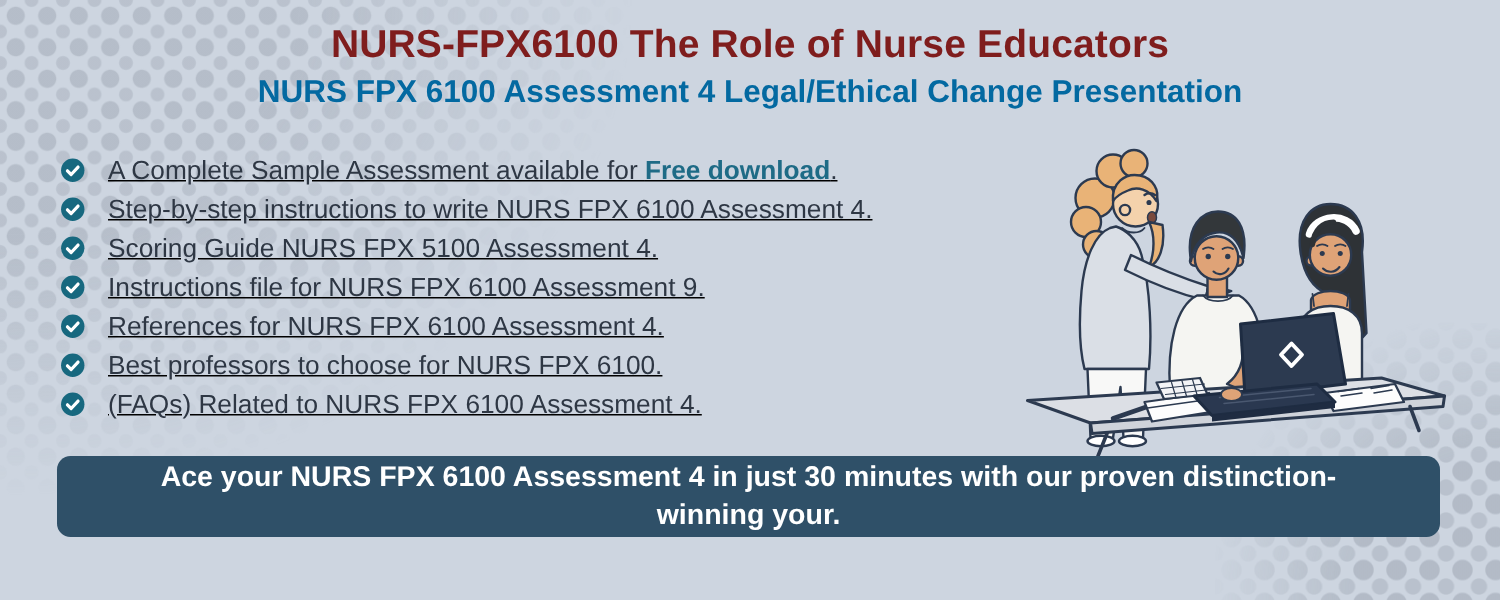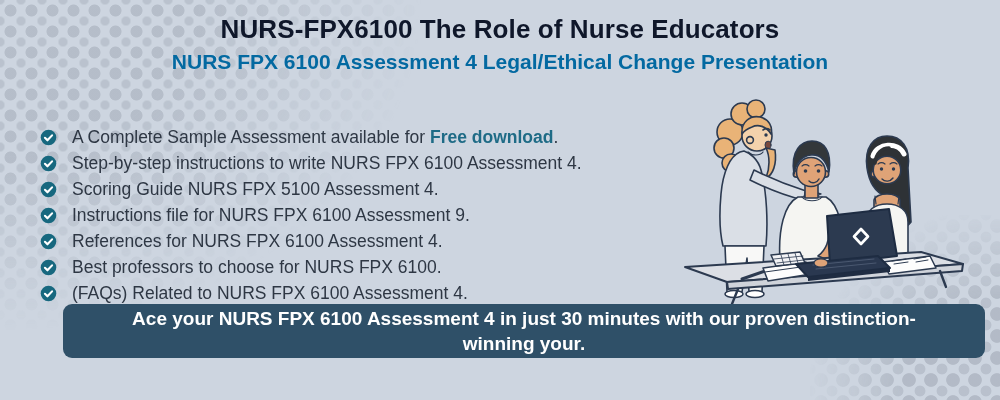--- a/index.html
+++ b/index.html
@@ -26,35 +26,35 @@
     background-image:
       radial-gradient(circle, rgba(143,151,164,0.42) 6.4px, rgba(143,151,164,0) 7.2px),
       radial-gradient(circle, rgba(143,151,164,0.32) 5px, rgba(143,151,164,0) 5.8px);
     background-size:22px 22px, 22px 22px;
     background-position:0 0, 11px 11px;
     -webkit-mask-image: radial-gradient(ellipse 200px 200px at 100% 100%, #000 50%, transparent 97%);
     mask-image: radial-gradient(ellipse 200px 200px at 100% 100%, #000 50%, transparent 97%);
   }
   
   .header { position:absolute; top:14px; left:0; width:100%; text-align:center; }
-  .title { font-size:26px; font-weight:700; color:#0f172a; letter-spacing:0.1px; }
+  .title { font-size:26px; font-weight:700; color:#7f1d1d; letter-spacing:0.1px; }
   .subtitle { margin-top:5px; font-size:21px; font-weight:700; color:#0369a1; }
   
-  .checklist { position:absolute; left:40px; top:124px; list-style:none; }
+  .checklist { position:absolute; left:40px; top:100px; list-style:none;text-decoration:underline; }
   .row { display:flex; align-items:center; height:26px; }
   .check { width:17px; height:17px; flex:0 0 17px; margin-right:15px; color:#17687f; display:inline-flex; }
   .check svg { width:17px; height:17px; display:block; }
   .txt { font-size:17.5px; color:#2e3744; white-space:nowrap; }
   .txt .link { color:#1e6b86; font-weight:700; text-decoration:none; cursor:pointer; }
   
   .cta {
     position:absolute; left:38px; top:304px; width:922px; height:54px;
     background:#2f5068; border-radius:9px;
     display:flex; flex-direction:column; justify-content:center;
-    text-align:center; color:#ffffff; font-size:19px; font-weight:700; line-height:25px;margin-left:25px;
+    text-align:center; color:#ffffff; font-size:19px; font-weight:700; line-height:25px;
   }
   
   .illustration { position:absolute; left:678px; top:84px; width:300px; height:220px; }
 </style>
 </head>
 <body>
 
 <div class="stage">
 
   <div class="dots dots-tl"></div>

